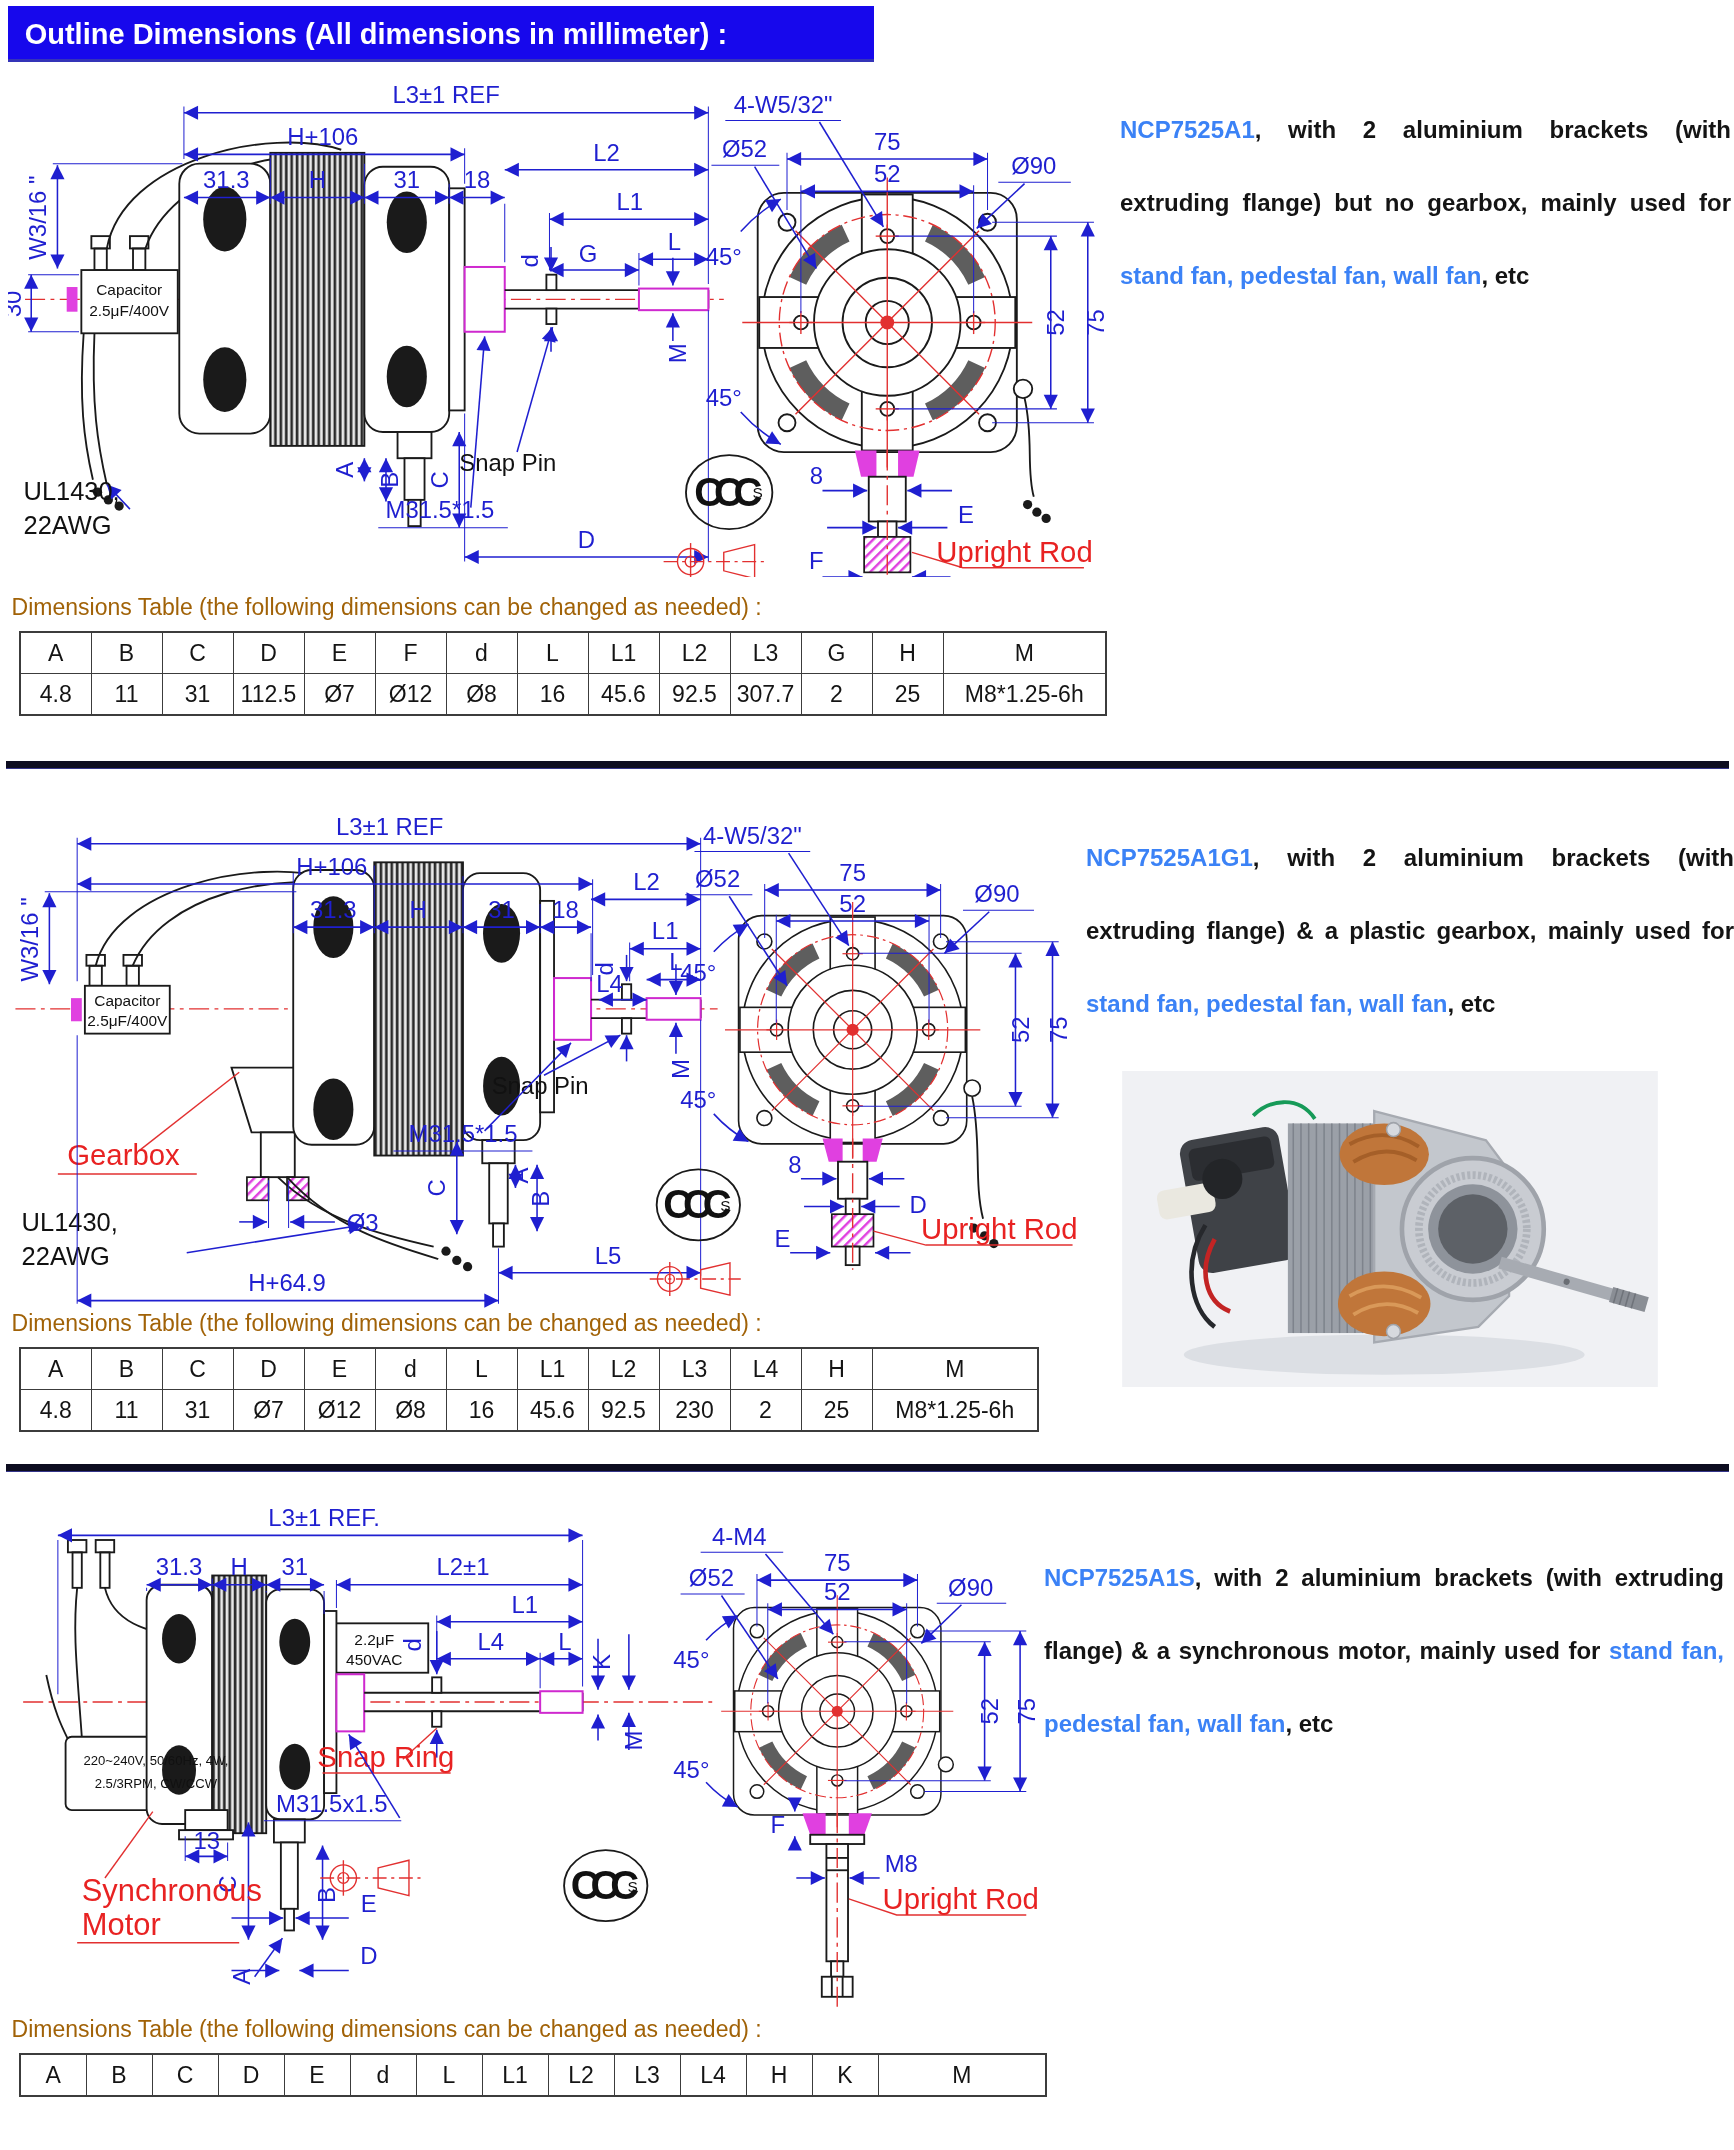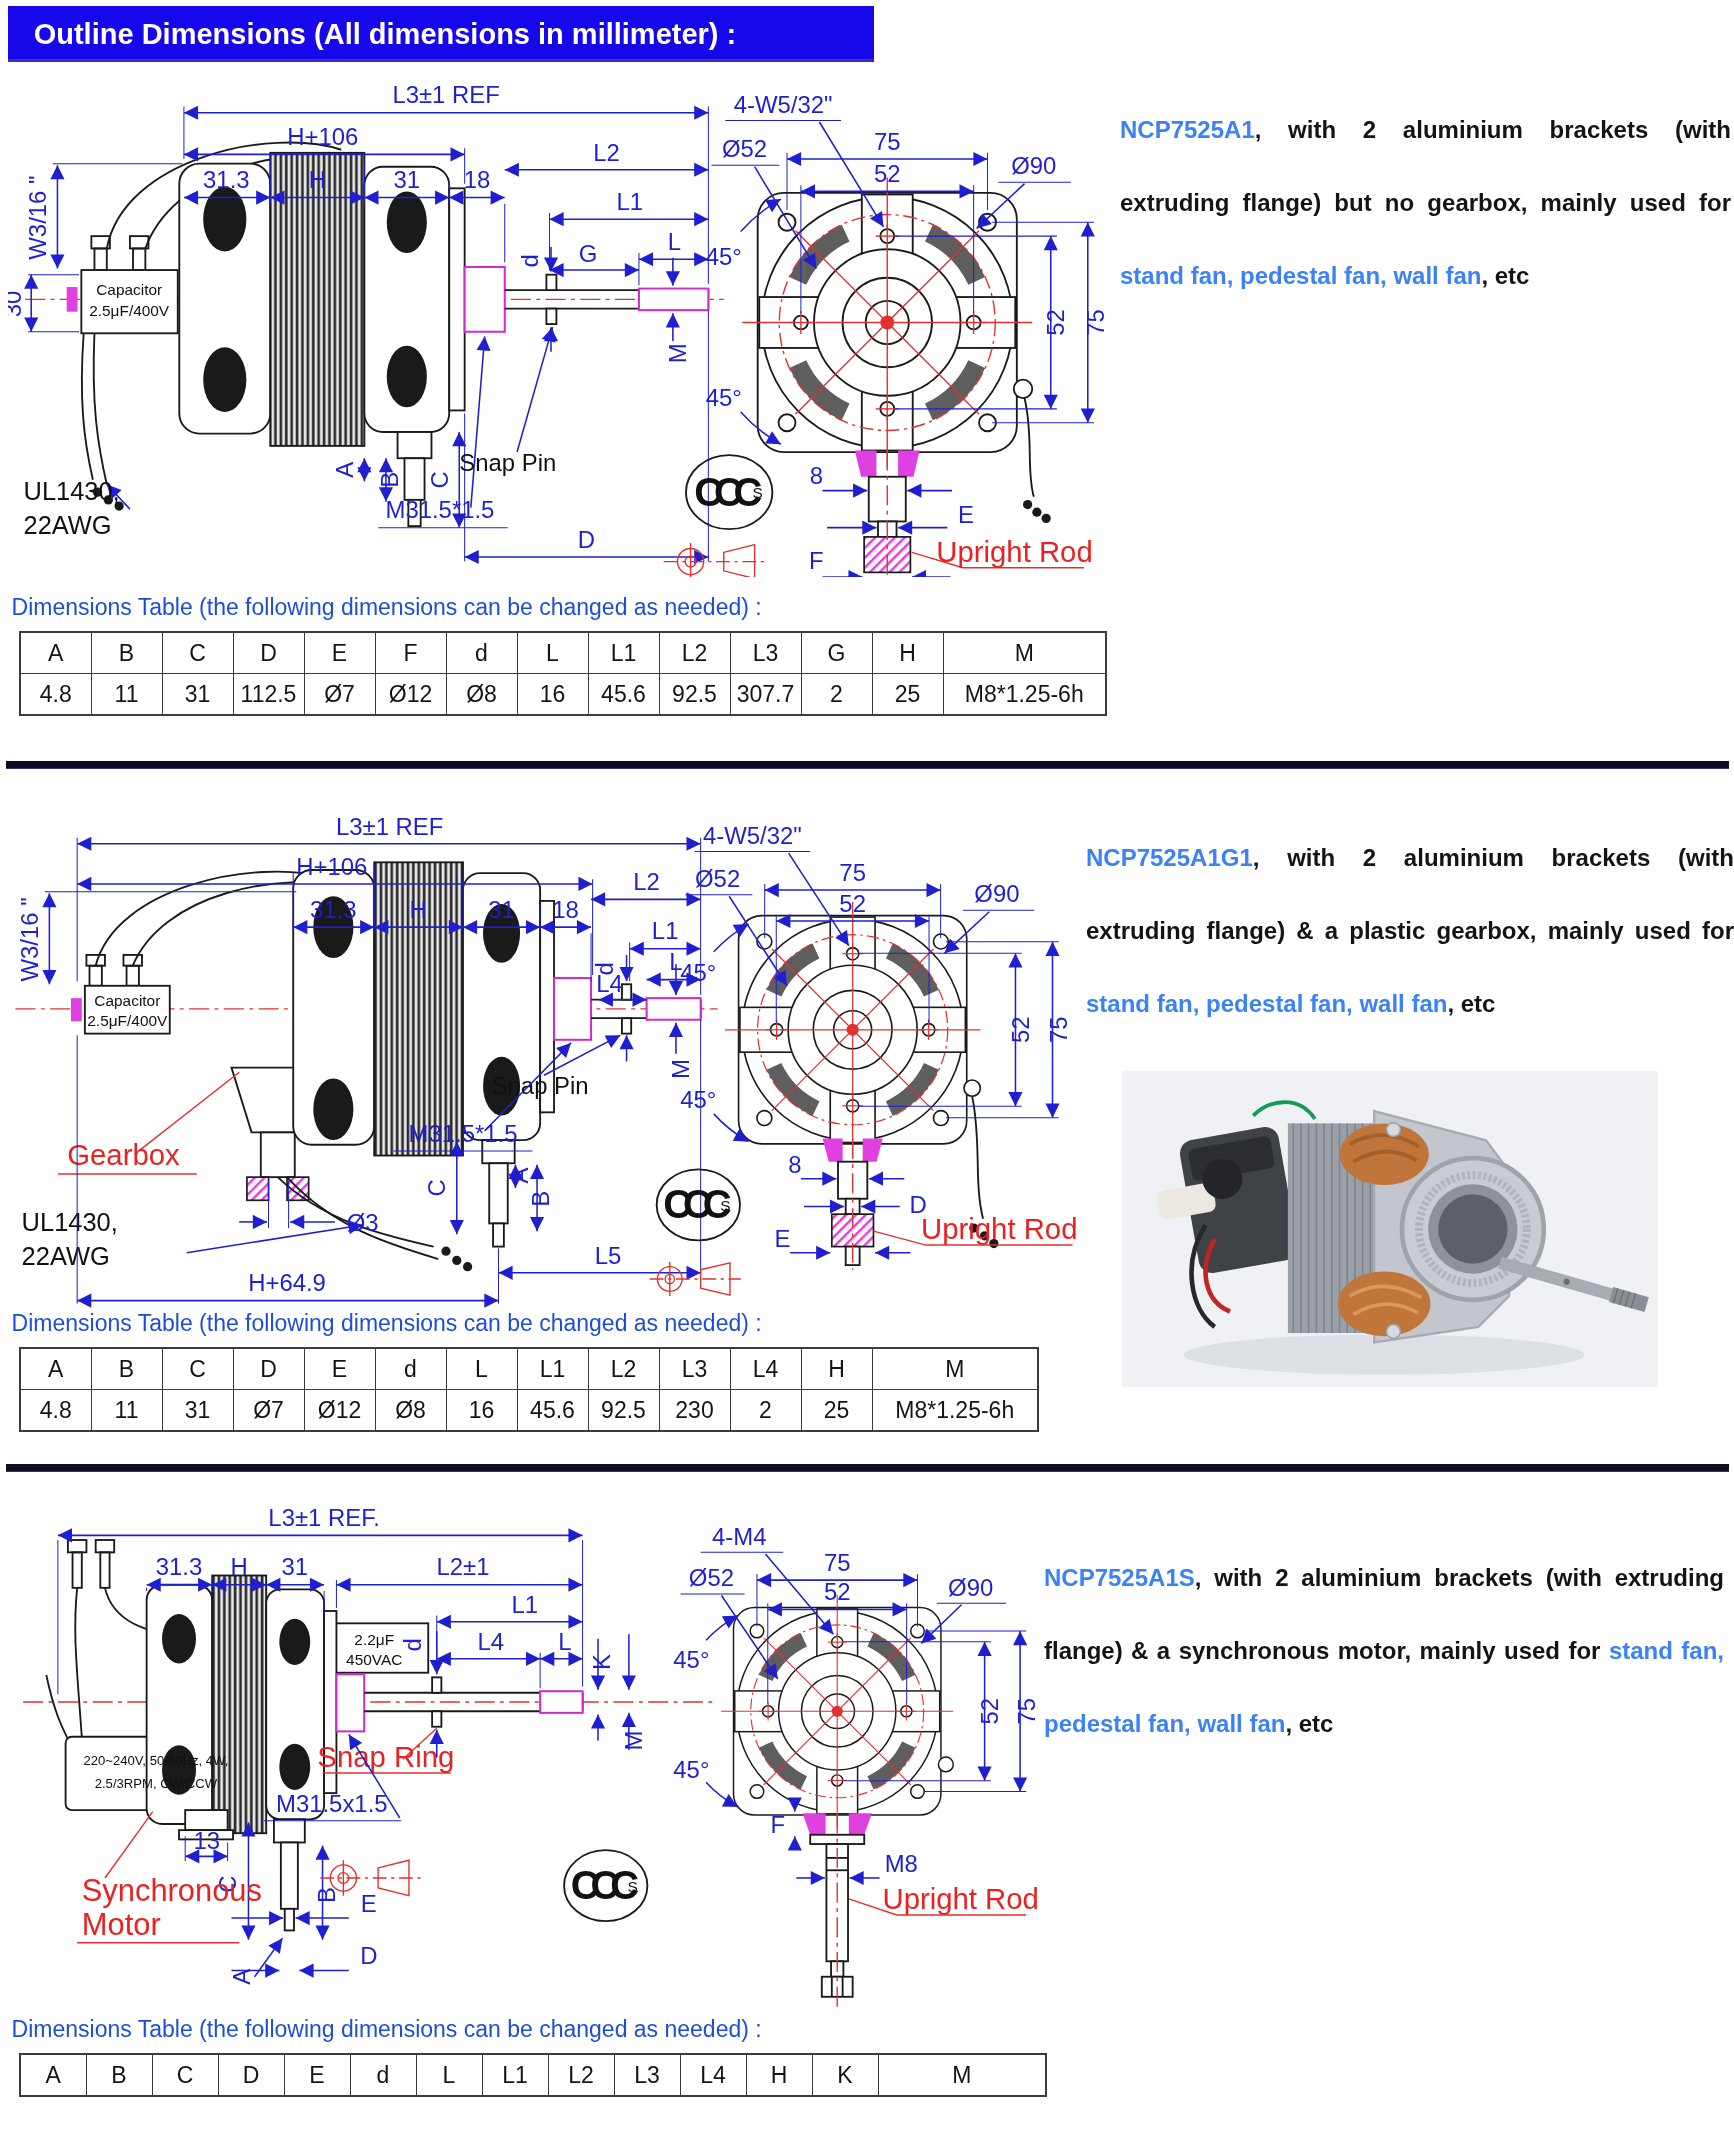--- a/index.html
+++ b/index.html
@@ -1,28 +1,28 @@
 <!DOCTYPE html>
 <html style="font-size:12.3px"><head>
 <meta charset="utf-8">
 <style>
   html,body{margin:0;padding:0;background:#ffffff;}
   body{position:relative;width:1735px;height:2151px;font-family:"Liberation Sans",sans-serif;overflow:hidden;}
 
   .hdr{position:absolute;left:7.7px;top:6.2px;width:866px;height:56px;background:#1708ec;
-       color:#fff;font:bold 29px/56px "Liberation Sans",sans-serif;padding-left:26px;
+       color:#fff;font:bold 29px/56px "Liberation Sans",sans-serif;padding-left:17px;
        box-sizing:border-box;border-bottom:3.9px solid #3434b8;}
 
   .draw{position:absolute;}
 
   .desc{position:absolute;font:bold 24px/73px "Liberation Sans",sans-serif;color:#141414;
         text-align:justify;margin:0;}
   .desc .hl{color:#3b82f6;}
 
-  .sec-title{position:absolute;font:23px "Liberation Sans",sans-serif;color:#1d4ed8;}
+  .sec-title{position:absolute;font:23px "Liberation Sans",sans-serif;color:#a16207;}
 
   .dtable{position:absolute;border-collapse:collapse;table-layout:fixed;background:#fff;
           border:2.3px solid #3c3c3c;}
   .dtable td{border:1.5px solid #3c3c3c;height:40px;text-align:center;
              font:23px "Liberation Sans",sans-serif;color:#141414;padding:0;overflow:hidden;}
 
   .divider{position:absolute;left:6.2px;width:1723px;height:7px;background:#0d0d20;
            border-bottom:1.5px solid #34348a;}
 
   .photo{position:absolute;left:1122px;top:1071px;width:536px;height:316px;}

